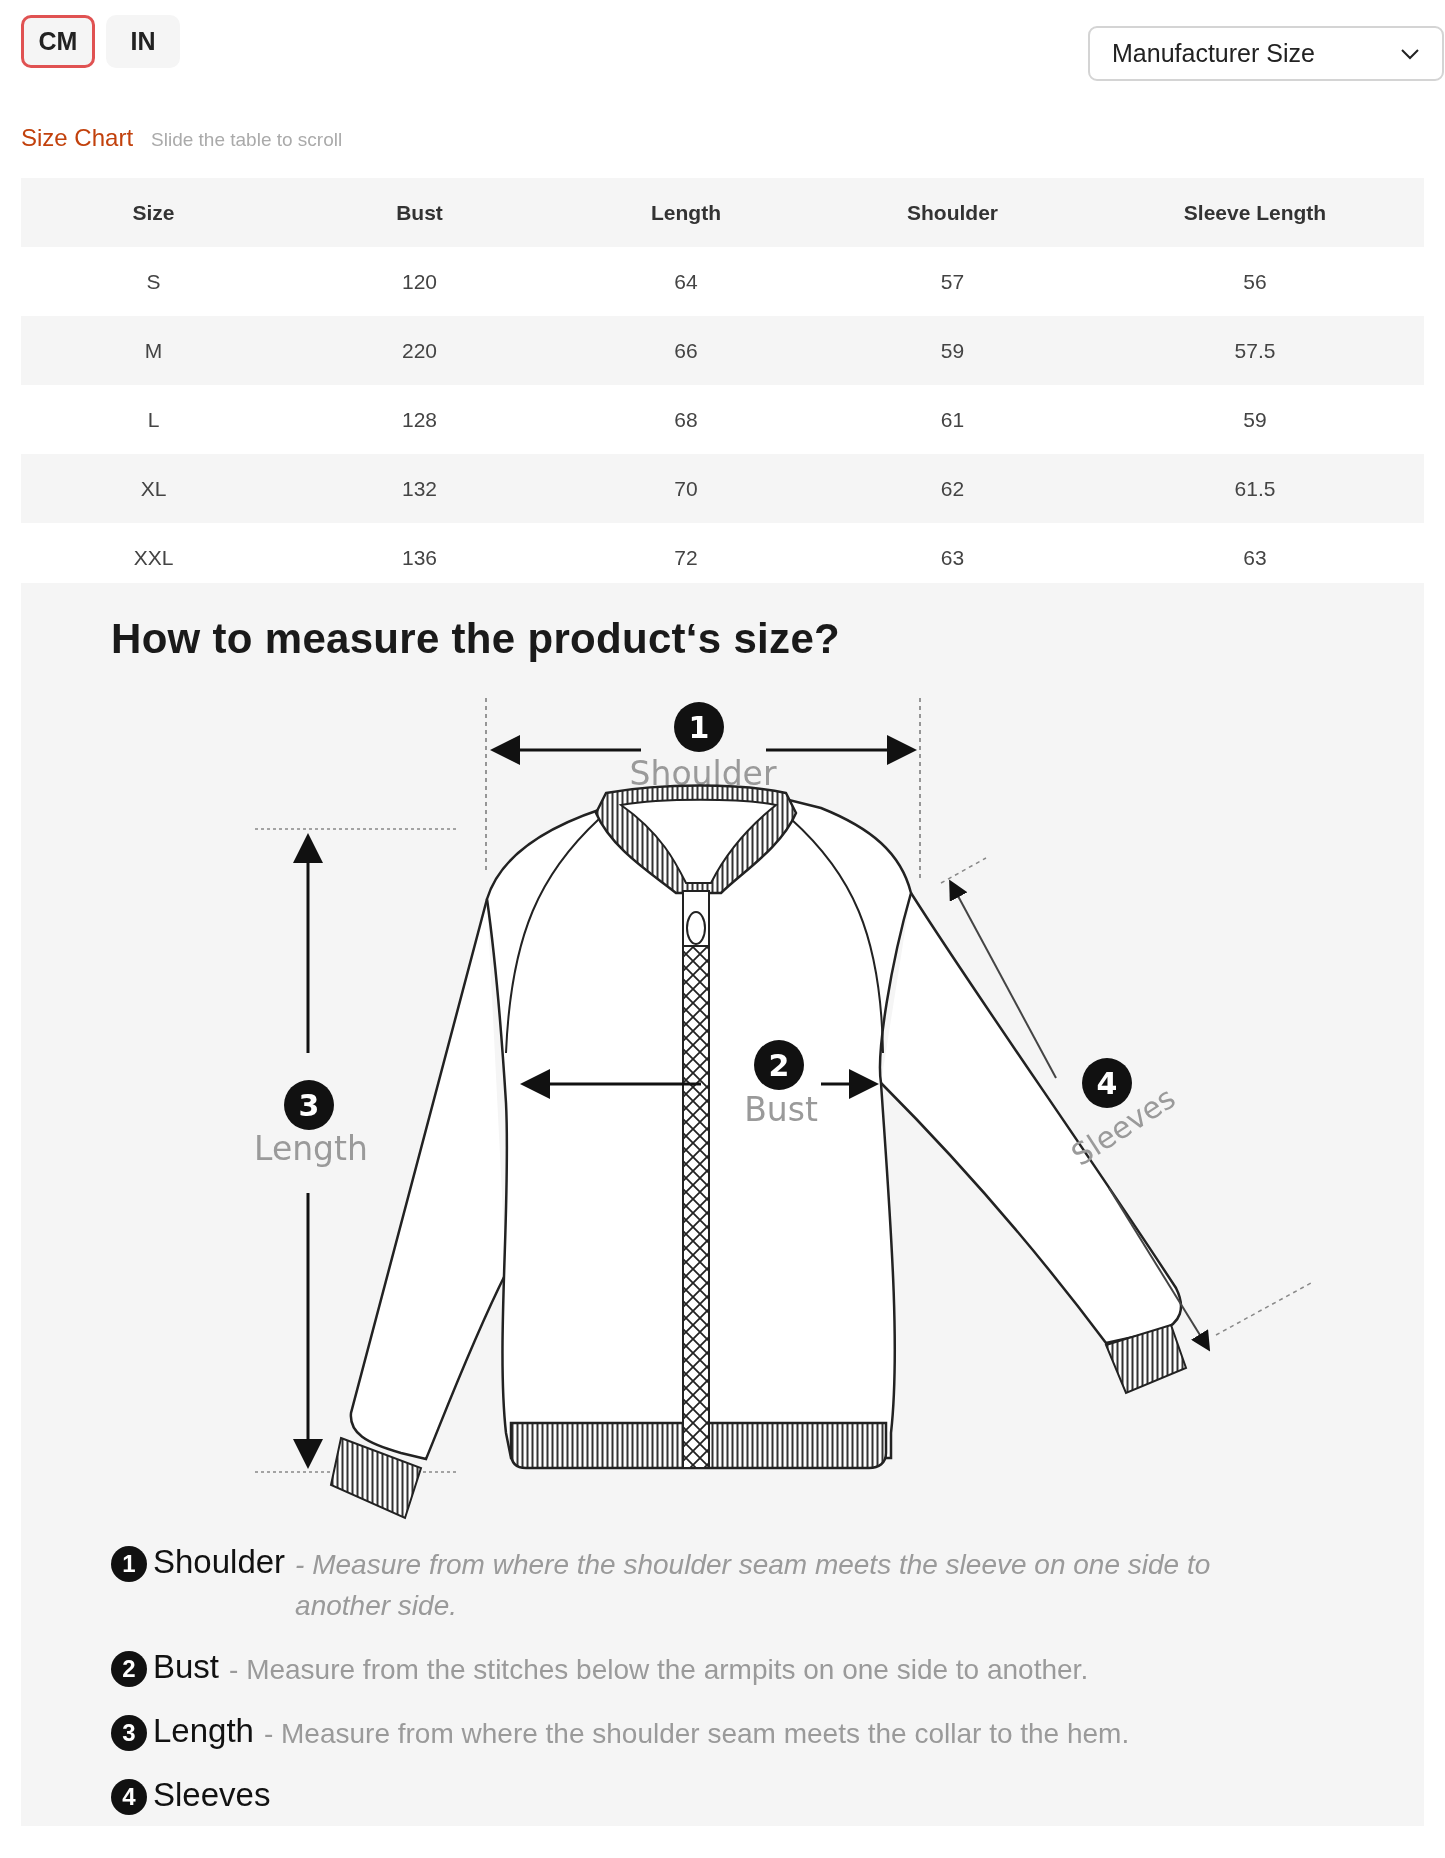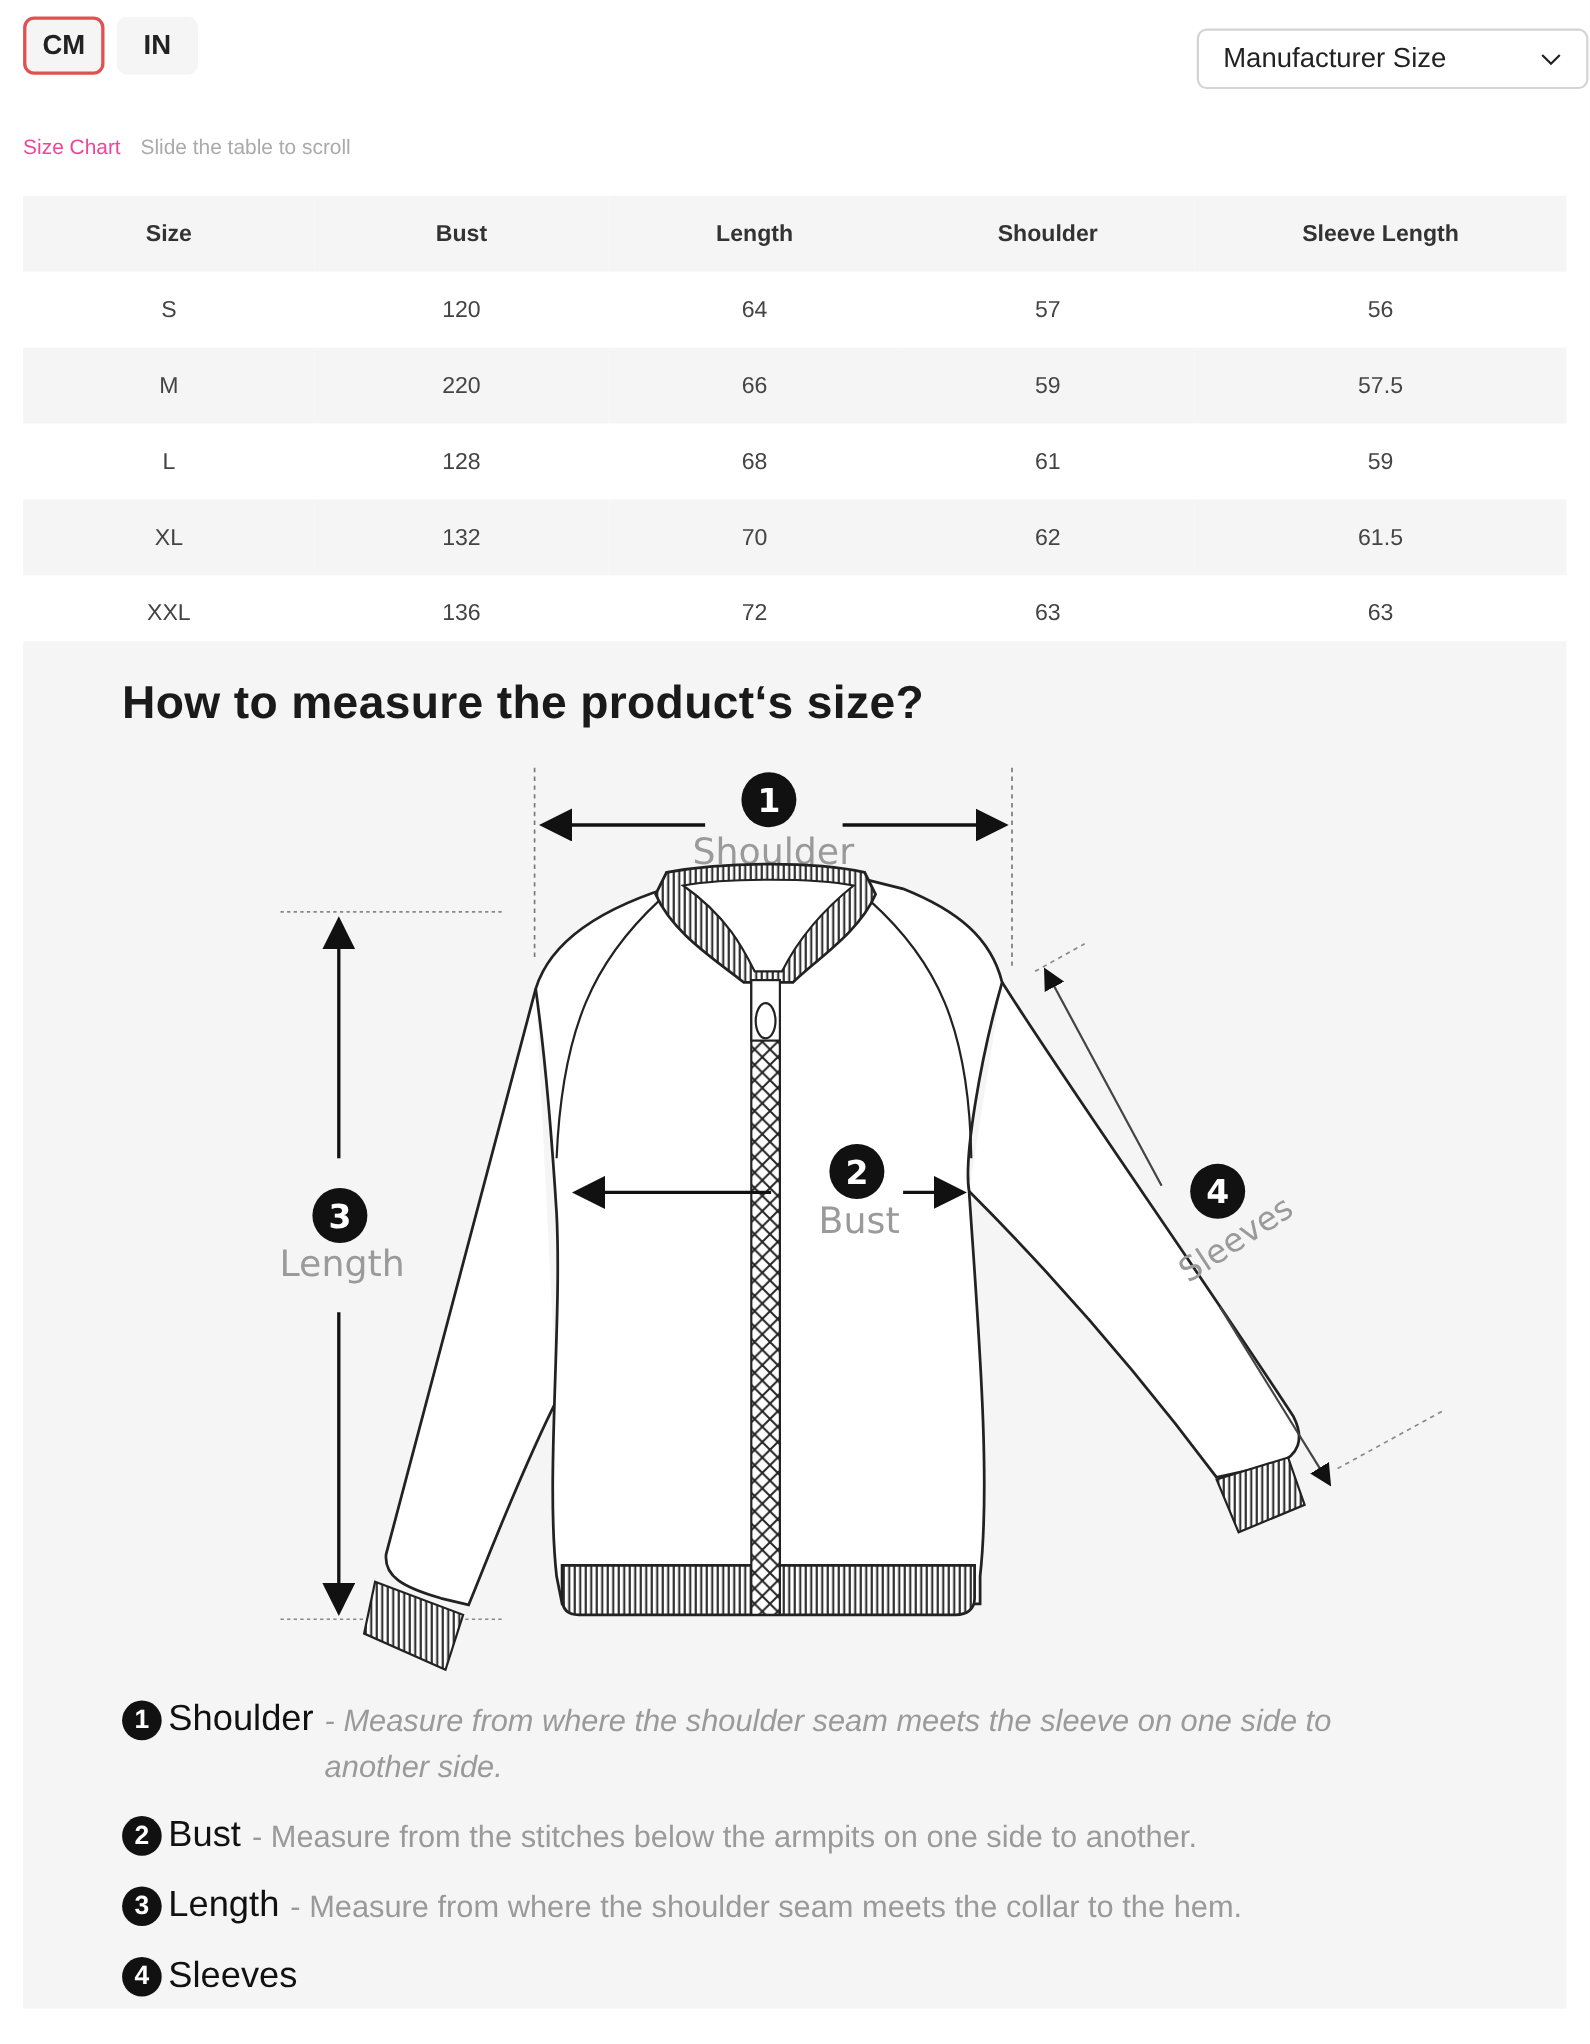--- a/index.html
+++ b/index.html
@@ -17,21 +17,21 @@
 
   .size-select {
     position: absolute; left: 1068px; top: 26px; width: 356px; height: 55px;
     border: 2px solid #d4d4d4; border-radius: 9px; background: #fff;
     display: flex; align-items: center; padding: 0 20px 0 22px; cursor: pointer; margin-left: 20px;
   }
   .size-select .label { flex: 1; font-size: 25px; color: #222; }
   .size-select svg { width: 24px; height: 24px; }
 
   .chart-heading { position: absolute; left: 21px; top: 124px; display: flex; align-items: baseline; gap: 18px; }
-  .chart-title { font-size: 19px; color: #ec4899; }
+  .chart-title { font-size: 24px; color: #c2410c; }
   .chart-hint { font-size: 19px; color: #aaa; }
 
   .size-table { position: absolute; left: 21px; top: 178px; width: 1403px; border-collapse: collapse; table-layout: fixed; }
   .size-table th, .size-table td { height: 69px; text-align: center; vertical-align: middle; font-size: 21px; }
   .size-table th { font-weight: bold; color: #333; background: #f5f5f5; }
   .size-table td { color: #444; }
   .size-table tr.alt td { background: #f5f5f5; }
   .size-table col.c1 { width: 265px; }
   .size-table col.c2 { width: 267px; }
   .size-table col.c3 { width: 266px; }

